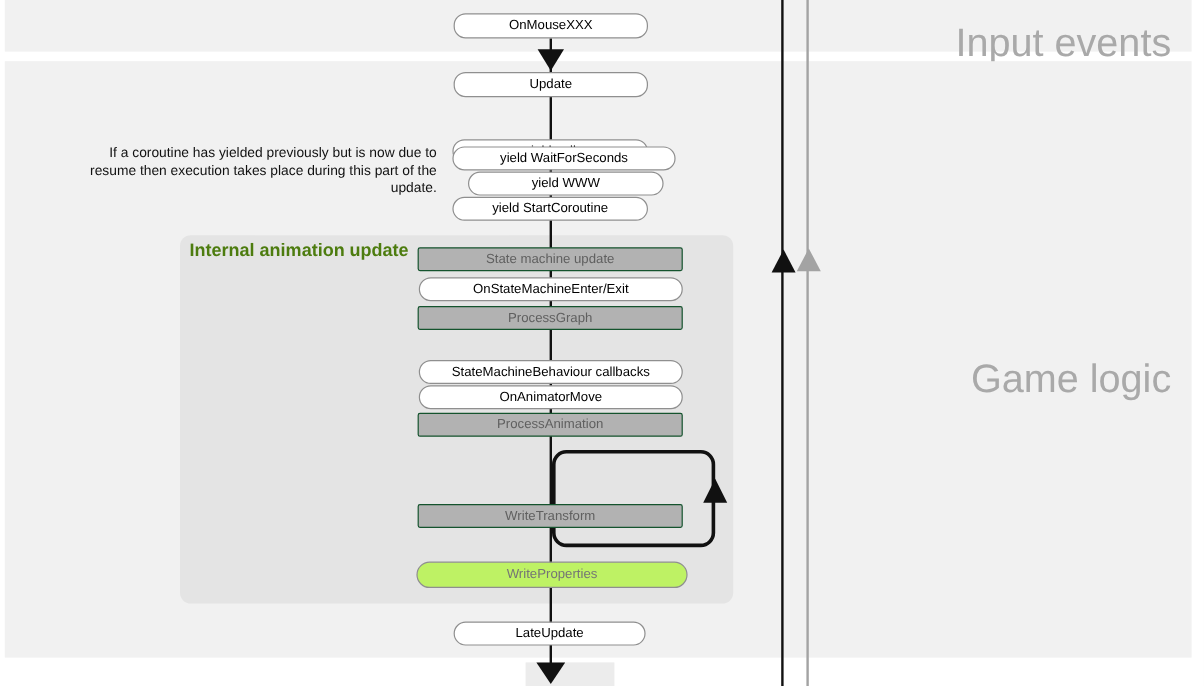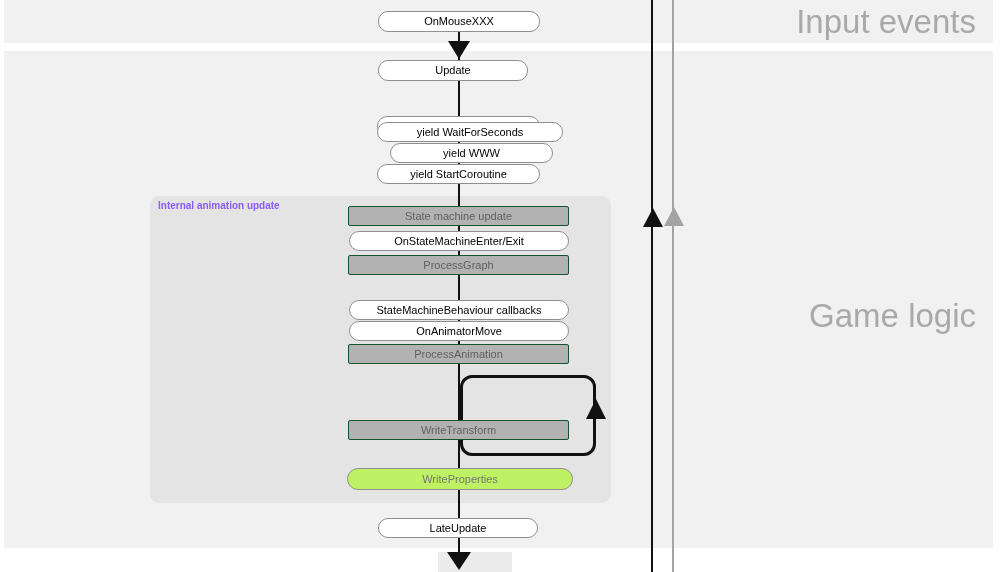--- a/index.html
+++ b/index.html
@@ -7,30 +7,30 @@
     position:relative;width:1003px;height:572px;background:#fff;
     font-family:"Liberation Sans",sans-serif;overflow:hidden;
   }
   .band{position:absolute;left:4px;width:989px;background:var(--band-bg,#f1f1f1);z-index:0;}
   #band-input{top:0;height:43px;}
   #band-game{top:51px;height:497px;}
   .band-label{
     position:absolute;right:17px;color:var(--section-label,#a9a9a9);
     font-size:33px;white-space:nowrap;line-height:36px;
   }
-  #band-input .band-label{top:4px;}
+  #band-input .band-label{top:18px;}
   #band-game .band-label{top:227px;margin-top:20px;}
 
   #anim-container{
     position:absolute;left:150px;top:196px;width:461px;height:307px;
     background:var(--container-bg,#e4e4e4);border-radius:9px;z-index:1;
   }
   #anim-container-label{
-    position:absolute;left:158px;top:200px;font-size:10px;font-weight:bold;
-    color:#8b5cf6;z-index:5;white-space:nowrap;
+    position:absolute;left:158px;top:200px;font-size:15px;font-weight:bold;
+    color:#4d7c0f;z-index:5;white-space:nowrap;
   }
 
   
   .flow-line{position:absolute;left:458px;top:32px;width:2px;height:523px;background:var(--flow-line,#111);z-index:2;}
   .vline-black{position:absolute;left:651px;top:0;width:2px;height:572px;background:var(--flow-line,#111);z-index:2;}
   .vline-grey{position:absolute;left:672px;top:0;width:2px;height:572px;background:var(--secondary-line,#a3a3a3);z-index:2;}
 
   
   .tri{position:absolute;width:0;height:0;z-index:4;}
   #arrow-onmouse-update{left:448px;top:41px;border-left:11px solid transparent;border-right:11px solid transparent;border-top:18px solid var(--flow-line,#111);}
@@ -49,21 +49,21 @@
   .node{
     position:absolute;box-sizing:border-box;z-index:3;
     display:flex;align-items:center;justify-content:center;
     font-size:11px;white-space:nowrap;line-height:11px;
   }
   .pill{background:var(--callback-node-bg,#fff);border:1px solid var(--node-border,#8f8f8f);border-radius:10px;color:#000;}
   .grey-rect{background:var(--internal-node-bg,#b2b2b2);border:1px solid #14532d;border-radius:2px;color:#606060;}
   .grey-pill{background:#bef264;border:1px solid var(--node-border,#8f8f8f);border-radius:11px;color:#757575;}
 
   #n-onmouse{left:378px;top:11px;width:162px;height:21px;}
-  #n-update{left:378px;top:60px;width:150px;height:21px;}
+  #n-update{left:378px;top:60px;width:162px;height:21px;}
   #n-yield0{left:377px;top:101px;width:163px;height:20px;margin-top:15px;}
   #n-yield1{left:377px;top:122px;width:186px;height:20px;}
   #n-yield2{left:377px;top:143px;width:163px;height:20px;margin-left:13px;}
   #n-yield3{left:377px;top:164px;width:163px;height:20px;}
 
   #n-smu {left:348px;top:206px;width:221px;height:20px;}
   #n-osme{left:349px;top:231px;width:220px;height:20px;}
   #n-pg  {left:348px;top:255px;width:221px;height:20px;}
   #n-fae {left:349px;top:279px;width:220px;height:20px;}
   #n-smb {left:349px;top:300px;width:220px;height:20px;}
@@ -125,14 +125,19 @@
   <div class="node pill" id="n-osme">OnStateMachineEnter/Exit</div>
   <div class="node grey-rect" id="n-pg">ProcessGraph</div>
   <div class="node pill" id="n-smb">StateMachineBehaviour callbacks</div>
   <div class="node pill" id="n-oam">OnAnimatorMove</div>
   <div class="node grey-rect" id="n-pa">ProcessAnimation</div>
   <div class="node grey-rect" id="n-wt">WriteTransform</div>
   <div class="node grey-pill" id="n-wp">WriteProperties</div>
 
   <div class="node pill" id="n-late">LateUpdate</div>
 
+  <div id="coroutine-note">
+    <div>If a coroutine has yielded previously but is now due to</div>
+    <div>resume then execution takes place during this part of the</div>
+    <div>update.</div>
+  </div>
 
 </div>
 
 </body></html>

